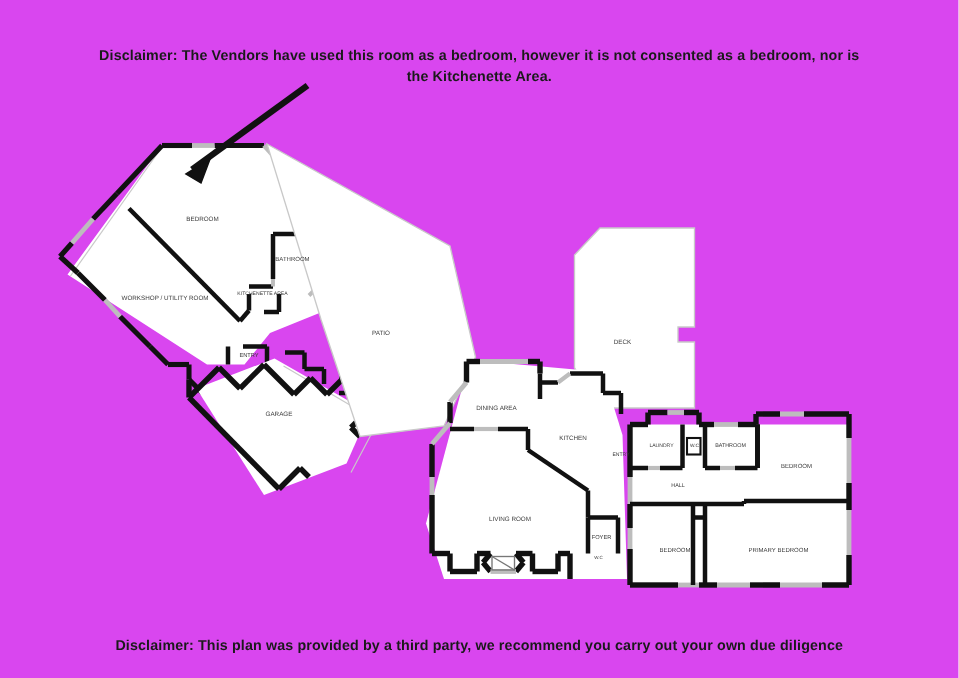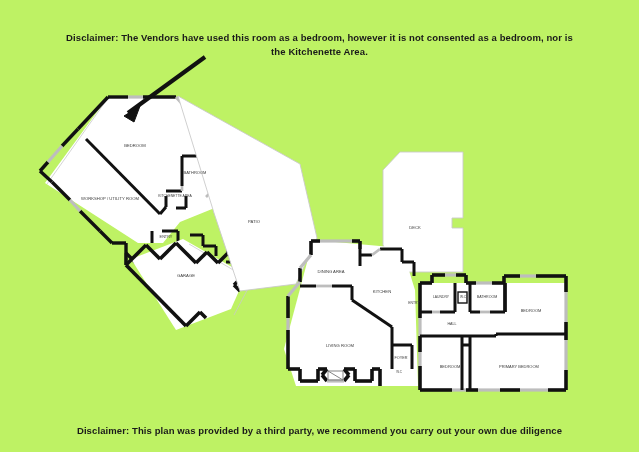--- a/index.html
+++ b/index.html
@@ -4,21 +4,21 @@
 <style>
   html, body {
     margin: 0;
     padding: 0;
     background: #ffffff;
   }
   #page {
     position: relative;
     width: 639px;
     height: 452px;
-    background: #bef264;
+    background: #d946ef;
     font-family: "Liberation Sans", sans-serif;
     overflow: hidden;
   }
   .disclaimer {
     position: absolute;
     left: 0;
     width: 639px;
     text-align: center;
     font-weight: bold;
     color: #1a1a1a;

